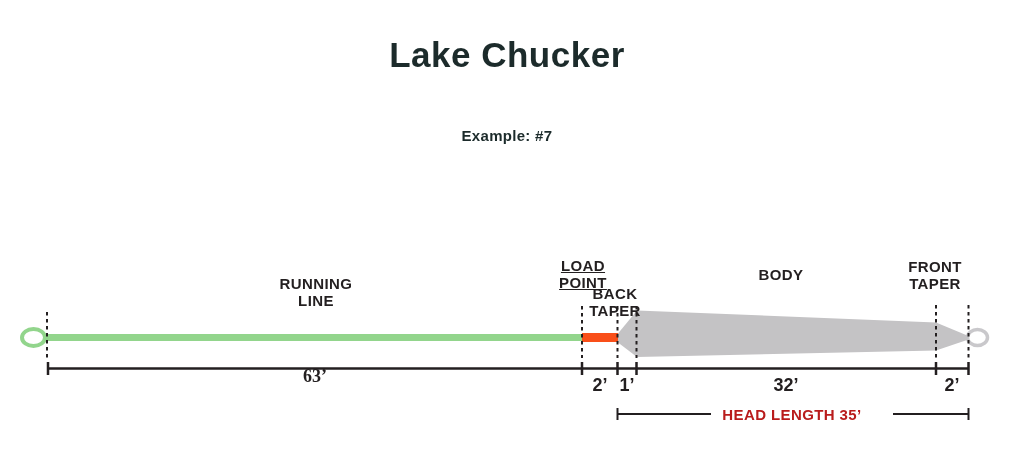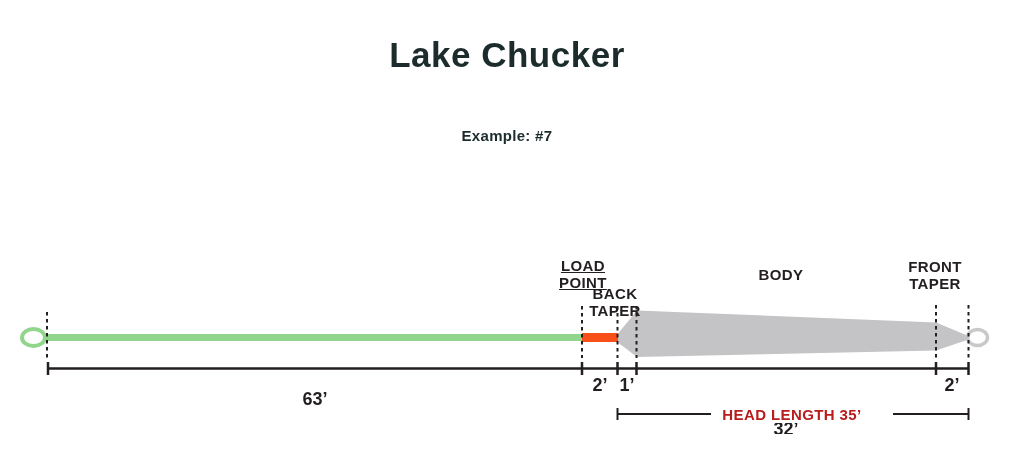--- a/index.html
+++ b/index.html
@@ -119,29 +119,31 @@
     </g>
 
     <g stroke-width="2">
       <line x1="617.5" y1="414" x2="711" y2="414" stroke="#231f20"></line>
       <line x1="893" y1="414" x2="968.5" y2="414" stroke="#231f20"></line>
       <line x1="617.5" y1="408" x2="617.5" y2="420" stroke="#231f20"></line>
       <line x1="968.5" y1="408" x2="968.5" y2="420" stroke="#231f20"></line>
     </g>
   </svg>
 
+  <div class="sec-label" style="left:316px; top:275px;">RUNNING
+LINE</div>
   <div class="sec-label" style="left:583px; top:257px;text-decoration:underline;">LOAD
 POINT</div>
   <div class="sec-label" style="left:615px; top:257px;margin-top:28px;">BACK
 TAPER</div>
   <div class="sec-label" style="left:781px; top:266px;">BODY</div>
   <div class="sec-label" style="left:935px; top:258px;">FRONT
 TAPER</div>
 
-  <div class="len-label" style="left:315px; top:389px;">63’</div>
+  <div class="len-label" style="left:315px; top:366px;font-family:Liberation Serif, serif;">63’</div>
   <div class="len-label" style="left:600px; top:375px;">2’</div>
   <div class="len-label" style="left:627px; top:375px;">1’</div>
-  <div class="len-label" style="left:786px; top:375px;margin-top:44px;">32’</div>
+  <div class="len-label" style="left:786px; top:375px;">32’</div>
   <div class="len-label" style="left:952px; top:375px;">2’</div>
 
   <div class="head-label" style="left:792px; top:406px;">HEAD LENGTH 35’</div>
 
 </div>
 
 </body></html>

